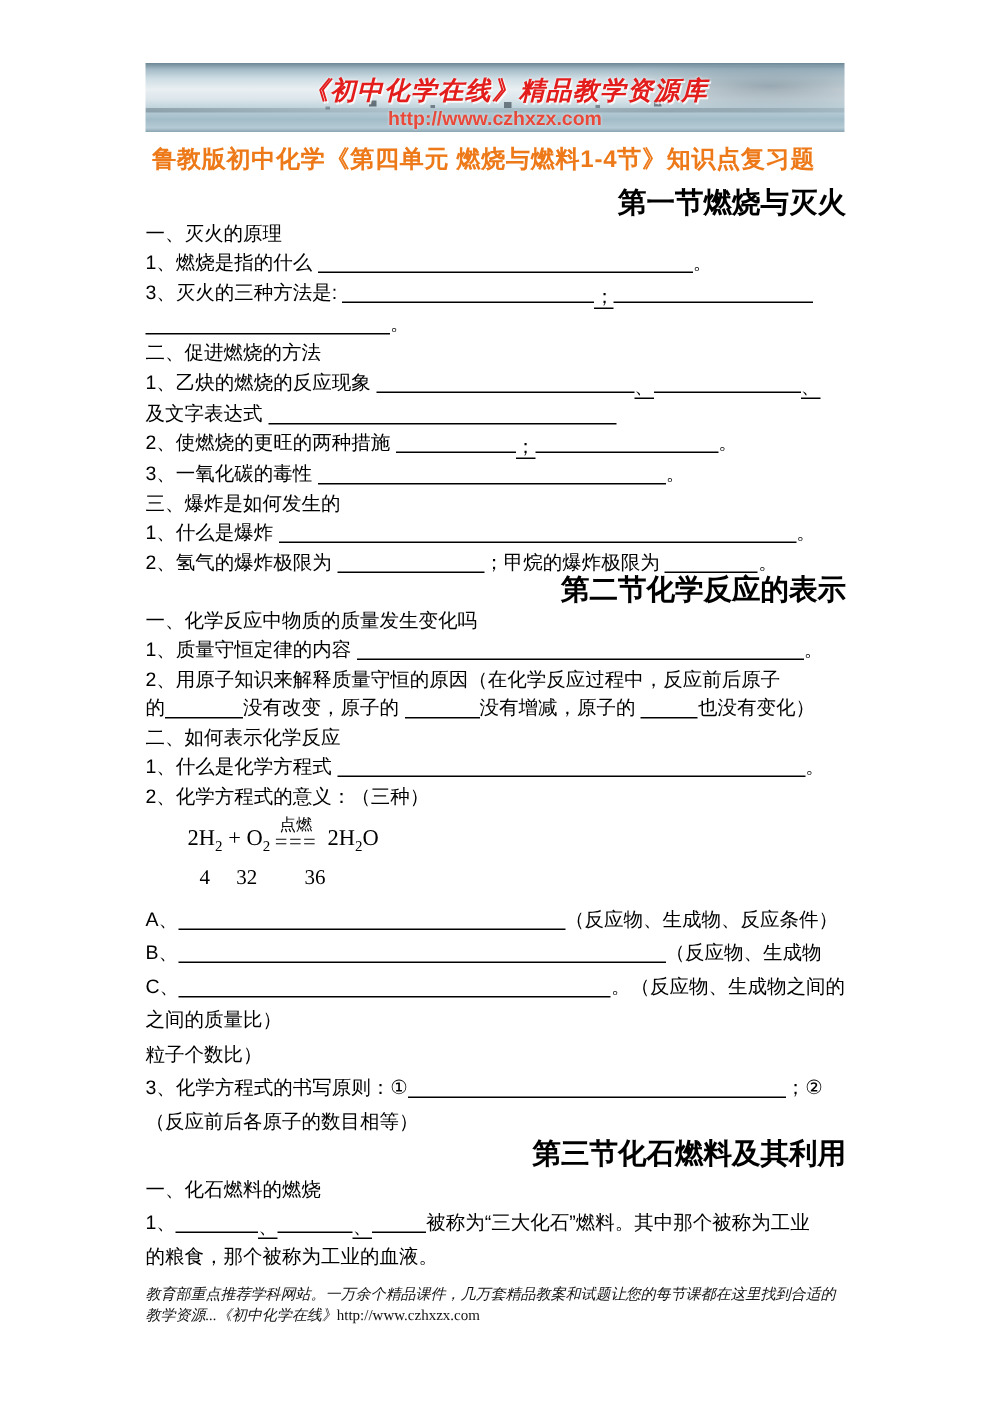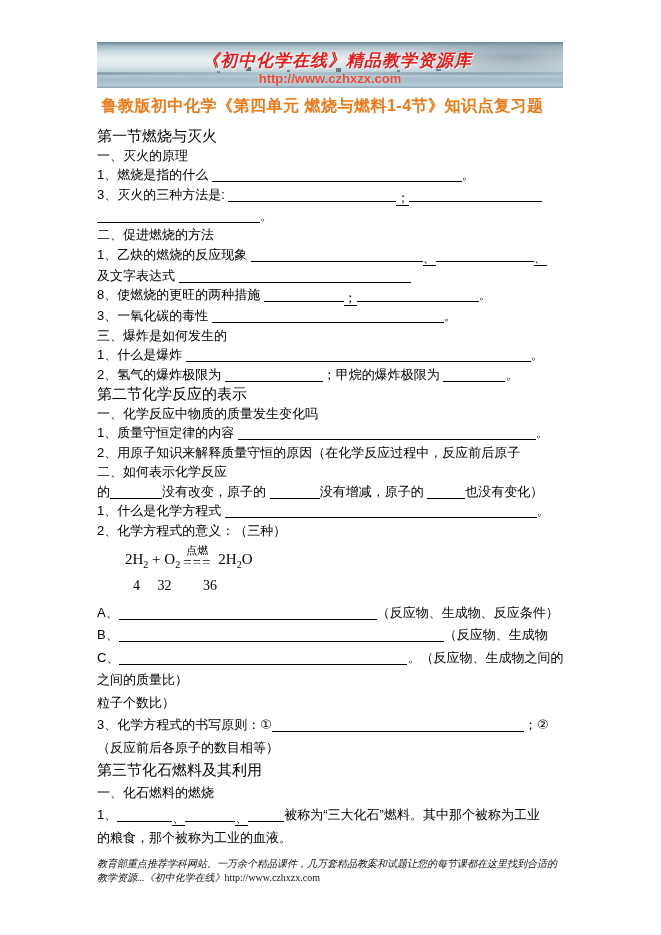--- a/index.html
+++ b/index.html
@@ -24,21 +24,21 @@
   .banner-url{position:relative;margin-top:-1px;text-align:center;font-weight:bold;
           font-size:13px;color:#e8493a;text-shadow:0 0 2px rgba(255,255,255,.7);}
 
   
   .doc-title{position:absolute;left:0;right:16px;top:96px;text-align:center;
           font-size:16px;font-weight:bold;color:#ed7918;letter-spacing:.5px;}
 
   
   .content{position:absolute;left:97px;top:126px;width:467px;font-size:13px;line-height:19.5px;}
   .line{white-space:pre;}
-  .sec{font-weight:normal;text-align:left;font-size:15px;}
+  .sec{font-weight:bold;text-align:right;font-size:19px;}
   .s2{line-height:22.5px;}
   .blank{display:inline-block;height:13px;border-bottom:1px solid #000;vertical-align:-3px;}
   .uchar{display:inline-block;height:15px;line-height:15px;border-bottom:1px solid #000;vertical-align:-3px;}
 
   
   .eqwrap{margin:4px 0 6px 28px;font-family:"Liberation Serif","DejaVu Serif",serif;font-size:15px;}
   .eq-main{white-space:pre;line-height:18px;}
   .eq-main sub{font-size:10px;}
   .over{display:inline-block;text-align:center;vertical-align:-3px;margin:0 3px;}
   .cond{display:block;font-size:11px;line-height:12px;font-family:Liberation Sans, sans-serif;}
@@ -67,31 +67,31 @@
 
     <div id="body-top">
         <div class="line sec"><span>第一节燃烧与灭火</span></div>
         <div class="line"><span>一、灭火的原理</span></div>
         <div class="line"><span>1、燃烧是指的什么 </span><span class="blank" style="width: 250px;"></span><span>。</span></div>
         <div class="line"><span>3、灭火的三种方法是: </span><span class="blank" style="width: 168px;"></span><span class="uchar">；</span><span class="blank" style="width: 133px;"></span></div>
         <div class="line"><span class="blank" style="width: 163px;"></span><span>。</span></div>
         <div class="line"><span>二、促进燃烧的方法</span></div>
         <div class="line"><span>1、乙炔的燃烧的反应现象 </span><span class="blank" style="width: 172px;"></span><span class="uchar">、</span><span class="blank" style="width: 98px;"></span><span class="uchar">、</span></div>
         <div class="line"><span>及文字表达式 </span><span class="blank" style="width: 232px;"></span></div>
-        <div class="line"><span>8、使燃烧的更旺的两种措施 </span><span class="blank" style="width: 80px;"></span><span class="uchar">；</span><span class="blank" style="width: 122px;"></span><span>。</span></div>
+        <div class="line"><span>2、使燃烧的更旺的两种措施 </span><span class="blank" style="width: 80px;"></span><span class="uchar">；</span><span class="blank" style="width: 122px;"></span><span>。</span></div>
         <div class="line"><span>3、一氧化碳的毒性 </span><span class="blank" style="width: 232px;"></span><span>。</span></div>
         <div class="line"><span>三、爆炸是如何发生的</span></div>
         <div class="line"><span>1、什么是爆炸 </span><span class="blank" style="width: 345px;"></span><span>。</span></div>
         <div class="line"><span>2、氢气的爆炸极限为 </span><span class="blank" style="width: 98px;"></span><span>；甲烷的爆炸极限为 </span><span class="blank" style="width: 62px;"></span><span>。</span></div>
         <div class="line sec"><span>第二节化学反应的表示</span></div>
         <div class="line"><span>一、化学反应中物质的质量发生变化吗</span></div>
         <div class="line"><span>1、质量守恒定律的内容 </span><span class="blank" style="width: 298px;"></span><span>。</span></div>
         <div class="line"><span>2、用原子知识来解释质量守恒的原因（在化学反应过程中，反应前后原子</span></div>
+        <div class="line"><span>的</span><span class="blank" style="width: 52px;"></span><span>没有改变，原子的 </span><span class="blank" style="width: 50px;"></span><span>没有增减，原子的 </span><span class="blank" style="width: 38px;"></span><span>也没有变化）</span></div>
         <div class="line"><span>二、如何表示化学反应</span></div>
-        <div class="line"><span>的</span><span class="blank" style="width: 52px;"></span><span>没有改变，原子的 </span><span class="blank" style="width: 50px;"></span><span>没有增减，原子的 </span><span class="blank" style="width: 38px;"></span><span>也没有变化）</span></div>
         <div class="line"><span>1、什么是化学方程式 </span><span class="blank" style="width: 312px;"></span><span>。</span></div>
         <div class="line"><span>2、化学方程式的意义：（三种）</span></div>
       </div>
 
     <div class="eqwrap">
       <div class="eq-main"><span>2H</span><sub>2</sub><span> + O</span><sub>2</sub><span class="over"><span class="cond">点燃</span><span class="eqsign">===</span></span><span> 2H</span><sub>2</sub><span>O</span></div>
       <div class="eq-mass">4&nbsp;&nbsp;&nbsp;&nbsp;&nbsp;32&nbsp;&nbsp;&nbsp;&nbsp;&nbsp;&nbsp;&nbsp;&nbsp;&nbsp;36</div>
     </div>
 
     <div id="body-bottom">

